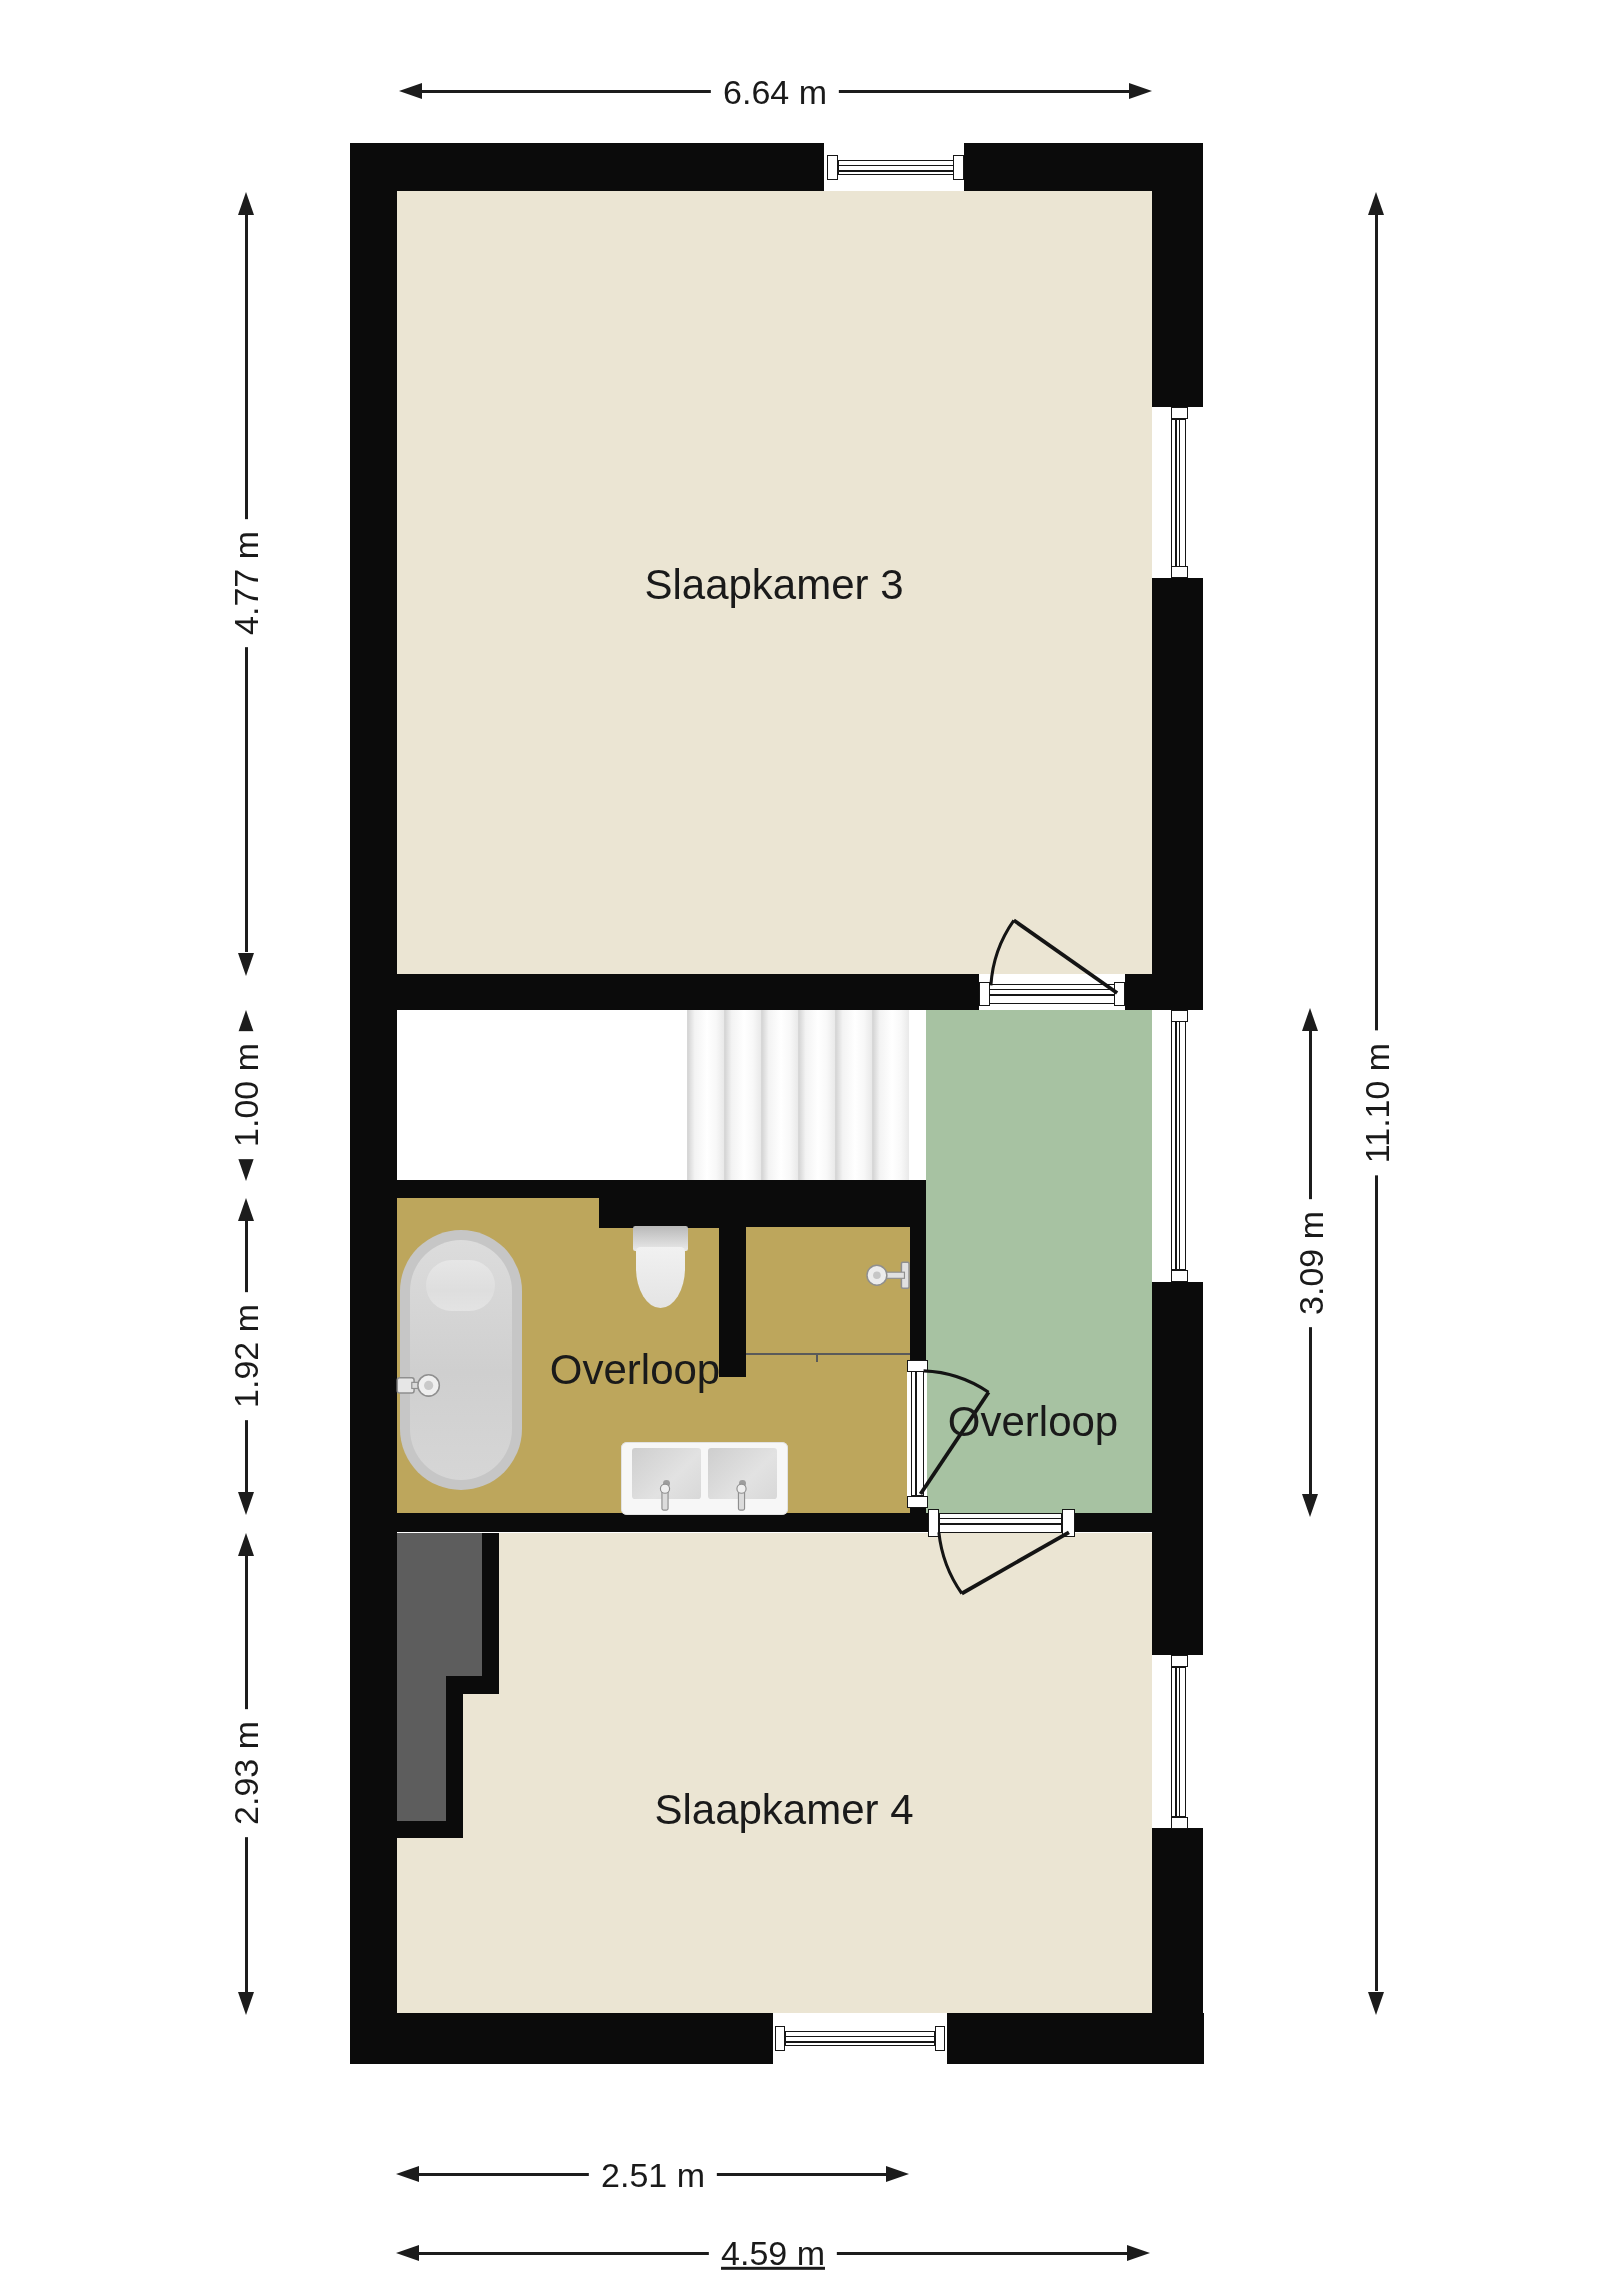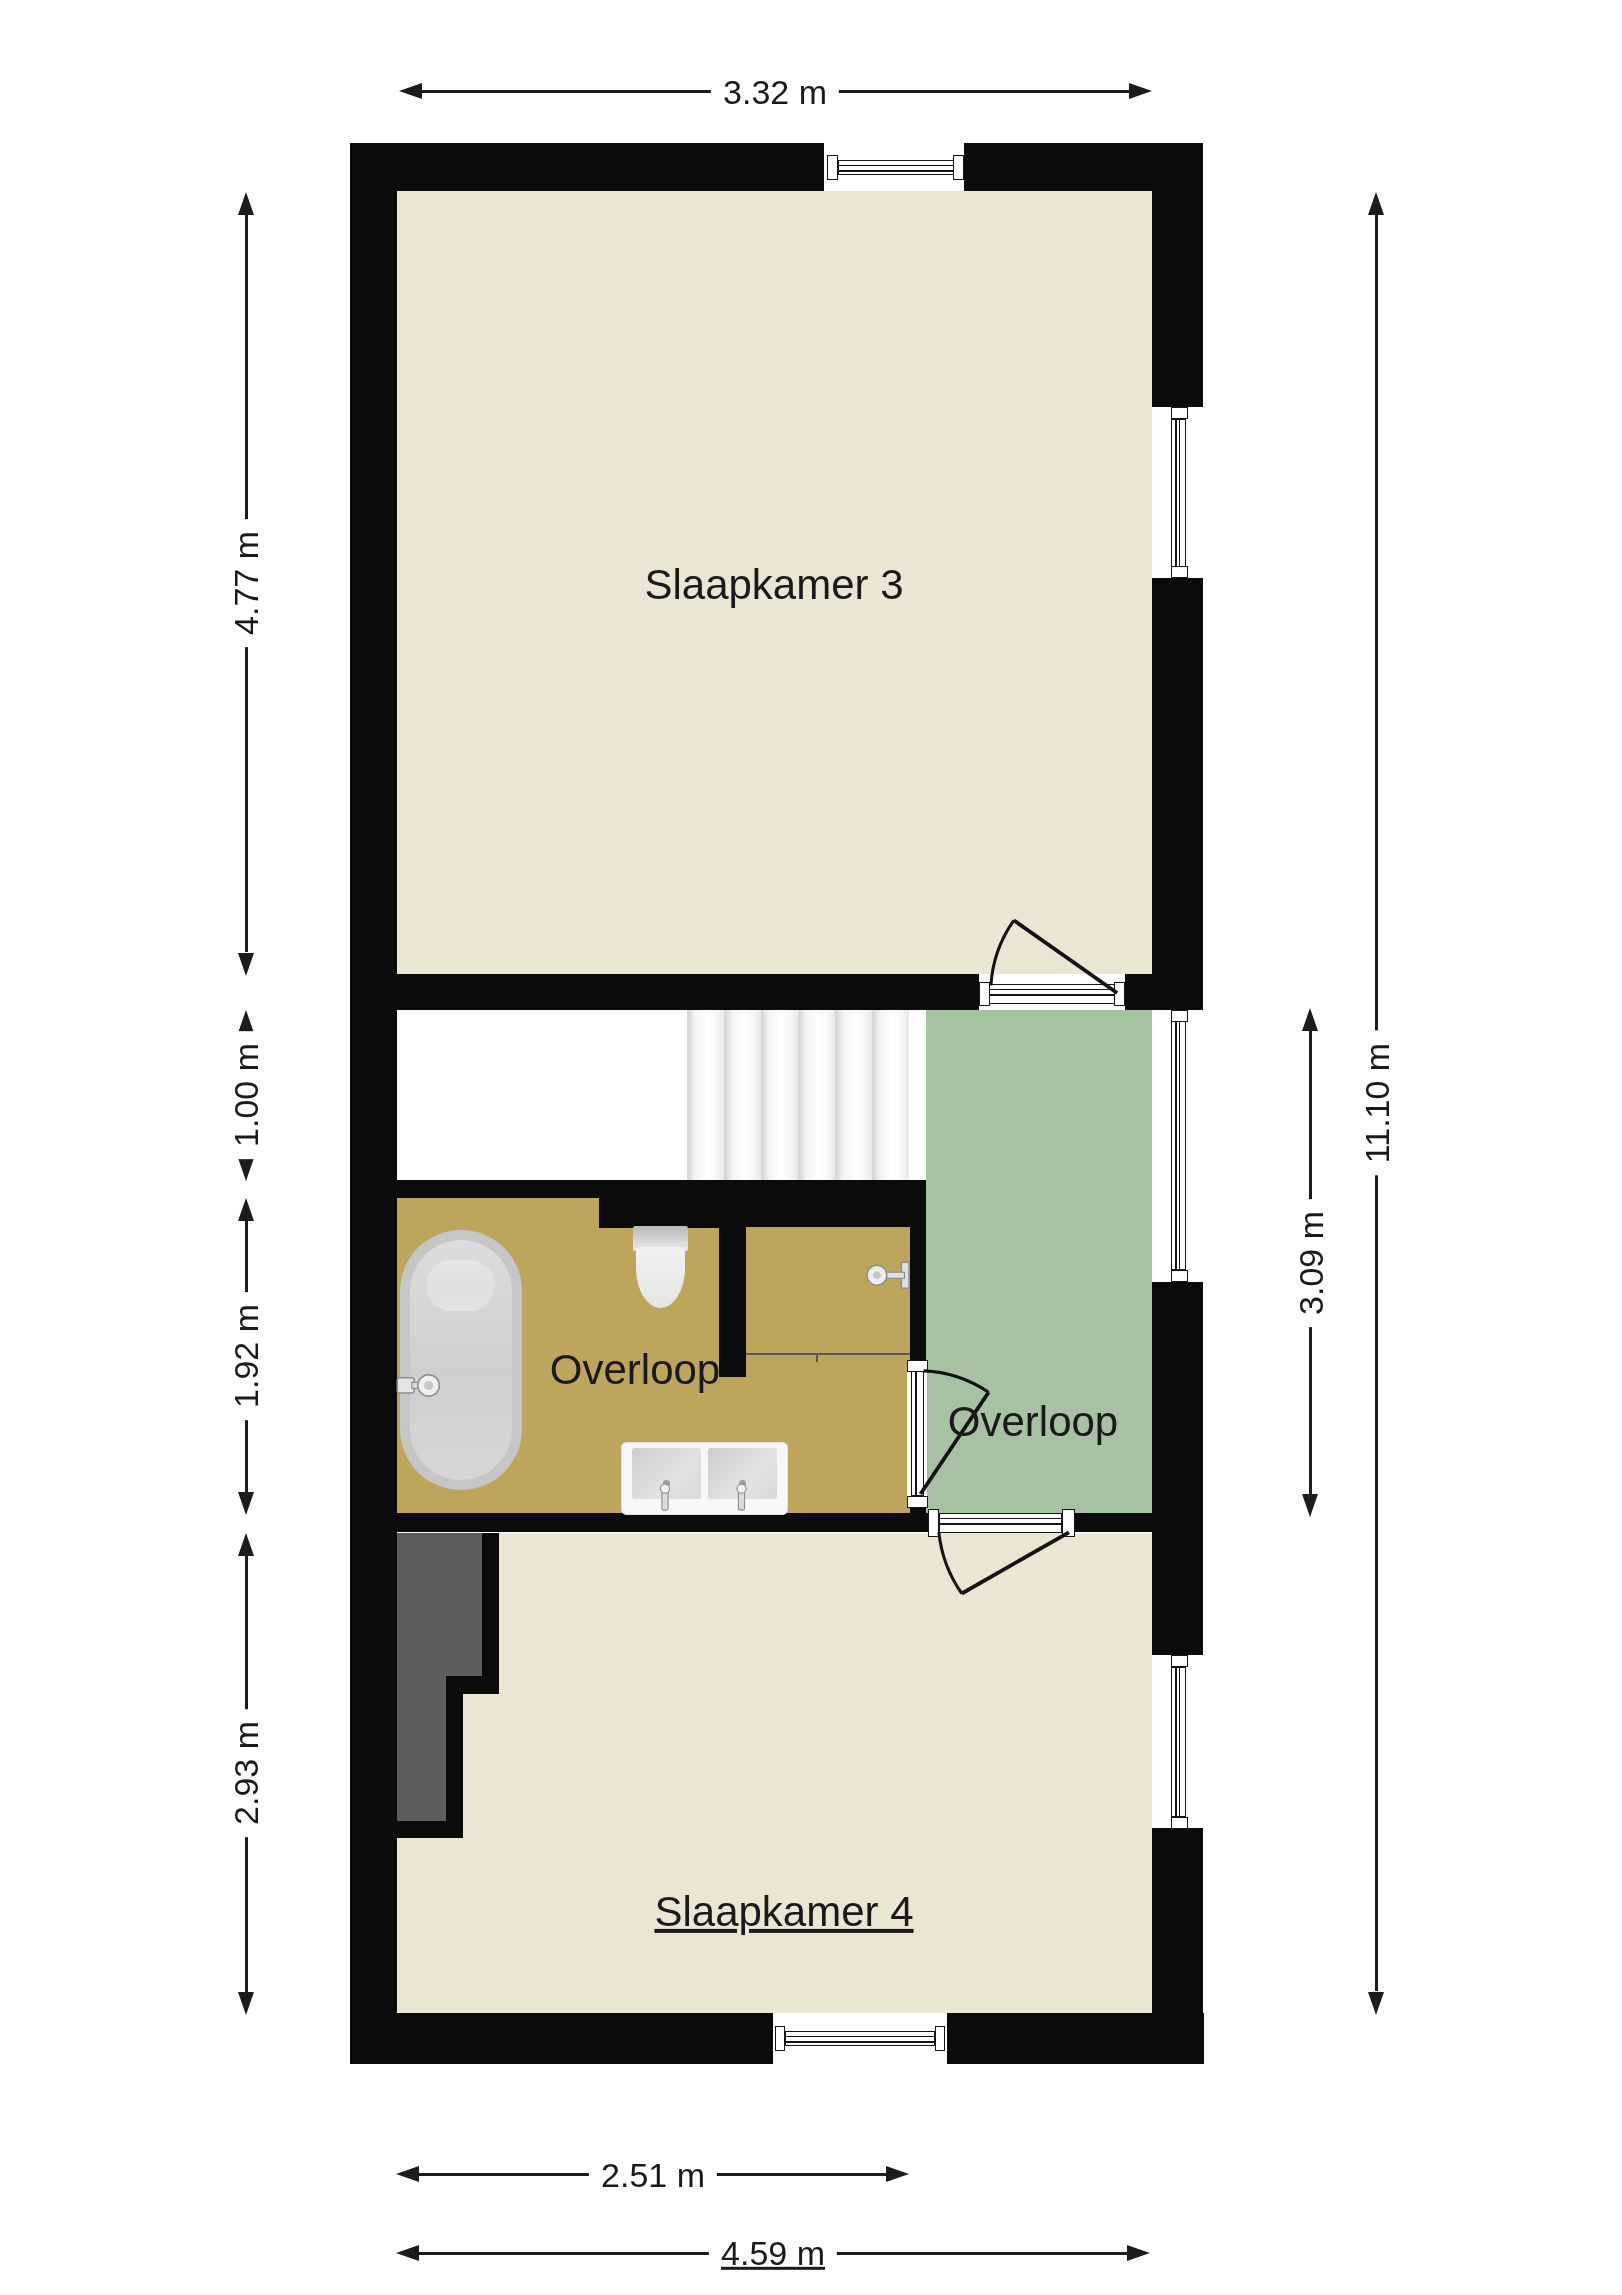--- a/index.html
+++ b/index.html
@@ -226,27 +226,27 @@
     </g>
     <g>
       <rect x="965" y="1948" width="8" height="26" rx="2" fill="#dcdcdc" stroke="#8f8f8f" stroke-width="1.5"></rect>
       <circle cx="969" cy="1946" r="6" fill="#efefef" stroke="#8f8f8f" stroke-width="1.5"></circle>
     </g>
   </svg>
 
   <span class="room-label" style="left:774px;top:585px;">Slaapkamer 3</span>
   <span class="room-label" style="left:635px;top:1370px;">Overloop</span>
   <span class="room-label" style="left:1033px;top:1422px;">Overloop</span>
-  <span class="room-label" style="left:784px;top:1912px;text-decoration:underline;">Slaapkamer 4</span>
+  <span class="room-label" style="left:784px;top:1810px;">Slaapkamer 4</span>
 
   <div>
     <div class="ah left" style="left:399px;top:83px;"></div>
     <div class="dline" style="left:420px;top:90px;width:711px;height:3.1px;"></div>
     <div class="ah right" style="left:1129px;top:83px;"></div>
-    <span class="dim-label" style="left:775px;top:92px;">3.32 m</span>
+    <span class="dim-label" style="left:775px;top:92px;">6.64 m</span>
   </div>
 
   <div>
     <div class="ah up" style="left:238px;top:192px;"></div>
     <div class="dline" style="left:245px;top:213px;width:3.1px;height:739px;"></div>
     <div class="ah down" style="left:238px;top:953px;"></div>
     <span class="dim-label rot" style="left:246px;top:583px;">4.77 m</span>
   </div>
 
   <div>

